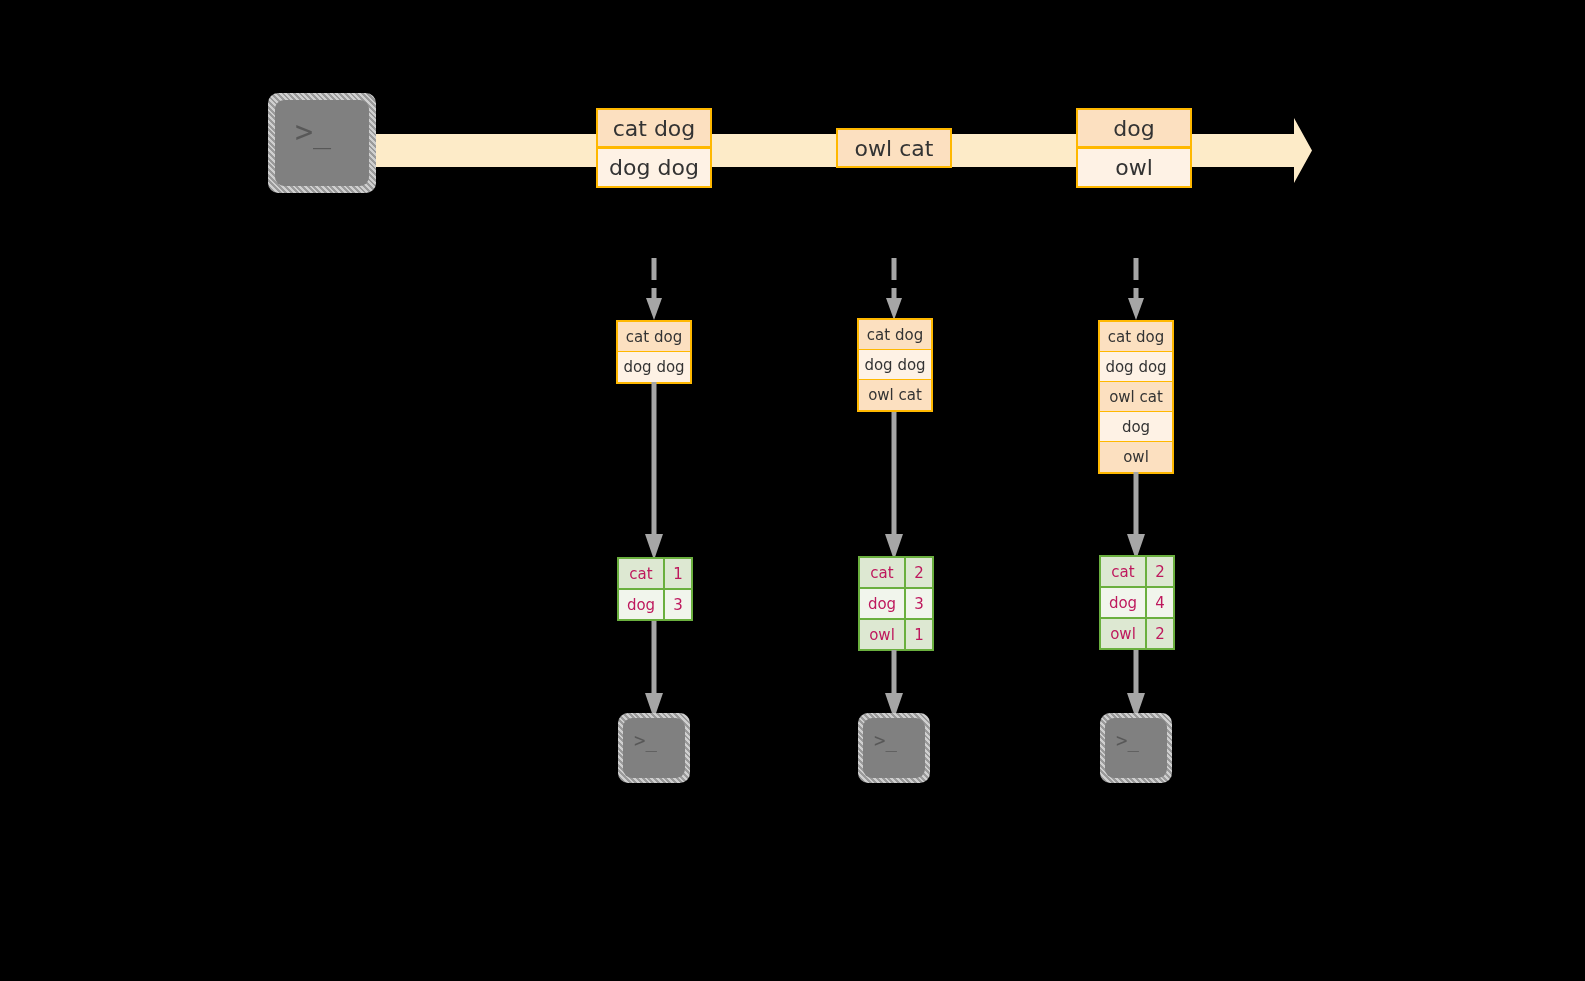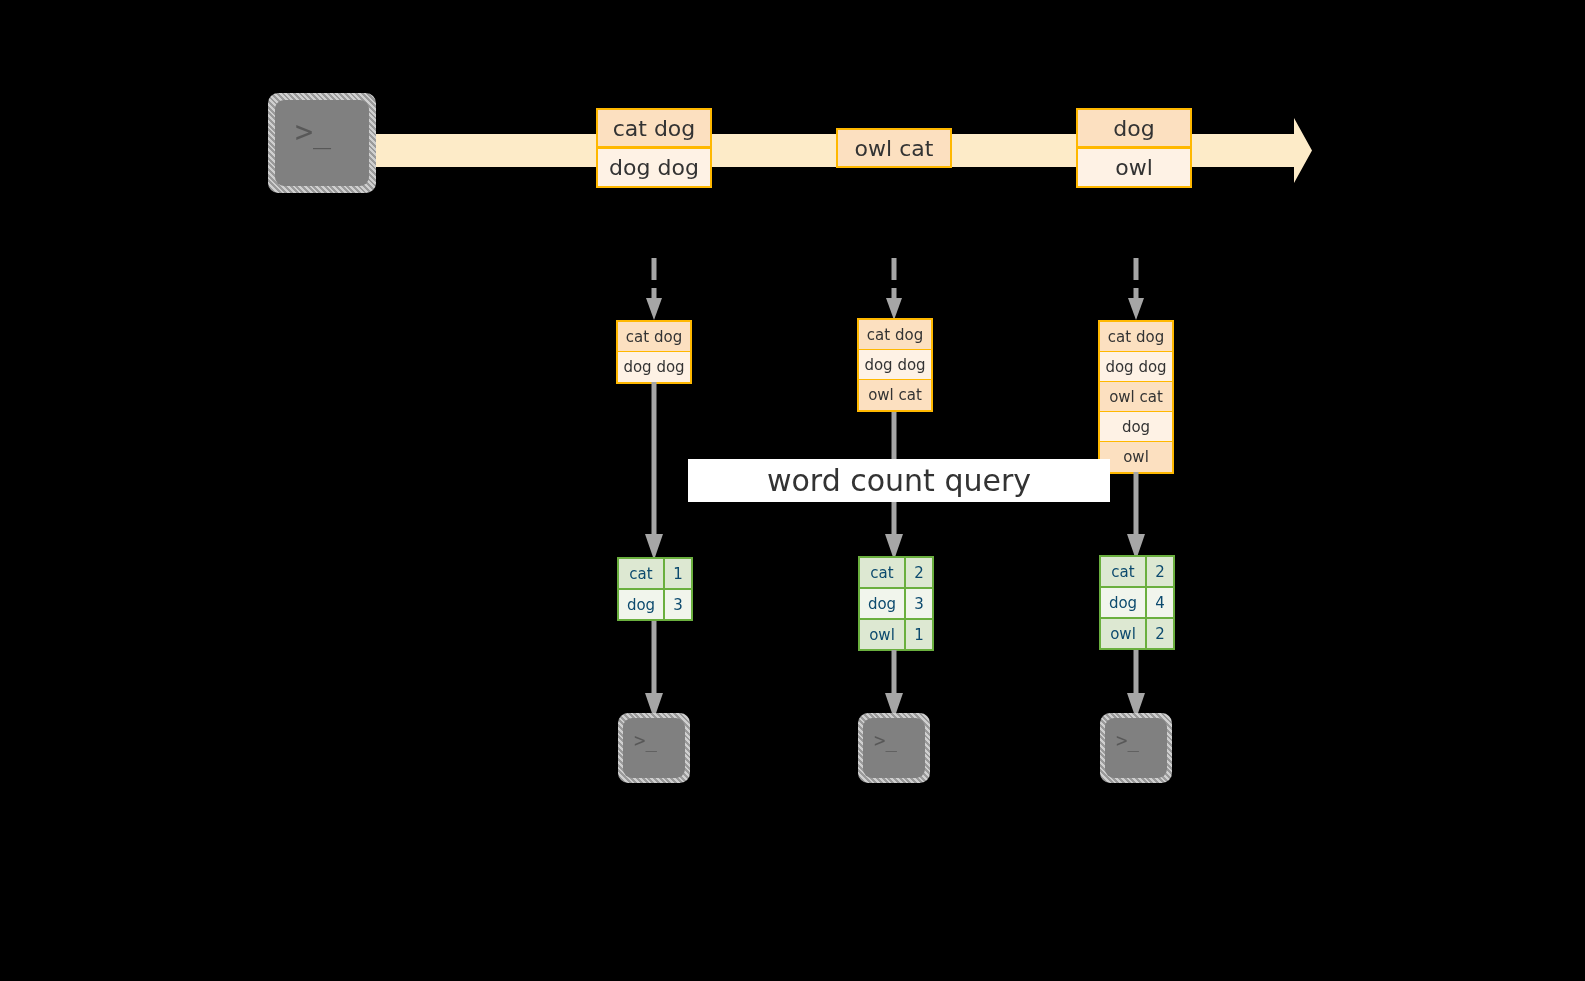--- a/index.html
+++ b/index.html
@@ -45,21 +45,21 @@
            border-bottom:1.5px solid #FFB800;background:#FEF2E5;}
   .buf-row.dark{background:#FCE0C0;}
   .buf-row:last-child{border-bottom:none;}
 
   
   .res{position:absolute;box-sizing:border-box;border:2.5px solid #6AAF3E;
        border-collapse:collapse;}
   .res-row{display:flex;border-bottom:2px solid #6AAF3E;}
   .res-row:last-child{border-bottom:none;}
   .res-c{box-sizing:border-box;height:29px;display:flex;align-items:center;
-         justify-content:center;font-size:15px;color:#0c4a6e;background:#F1F5EC;}
+         justify-content:center;font-size:15px;color:#be185d;background:#F1F5EC;}
   .res-c.k{width:46px;border-right:2px solid #6AAF3E;}
   .res-c.v{width:26px;}
   .res-row.shade .res-c{background:#DDE8D2;}
 
   
   .conn{position:absolute;}
   .conn svg{display:block;overflow:visible;}
 
   
   .qlabel{position:absolute;background:#FFFFFF;display:flex;align-items:center;
@@ -148,23 +148,20 @@
       <polygon points="2,122 20,122 11,148" fill="#A6A6A6"></polygon>
     </svg>
   </div>
   <div class="conn" style="left:1125px;top:472px;">
     <svg width="22" height="88" viewBox="0 0 22 88">
       <line x1="11" y1="0" x2="11" y2="64" stroke="#A6A6A6" stroke-width="5"></line>
       <polygon points="2,62 20,62 11,88" fill="#A6A6A6"></polygon>
     </svg>
   </div>
 
-  <div class="qlabel" style="left:688px;top:459px;width:422px;height:43px;">
-    <span>word count query</span>
-  </div>
 
   <div class="res" style="left:617px;top:557px;">
     <div class="res-row shade">
       <div class="res-c k">cat</div>
       <div class="res-c v">1</div>
     </div>
     <div class="res-row">
       <div class="res-c k">dog</div>
       <div class="res-c v">3</div>
     </div>

